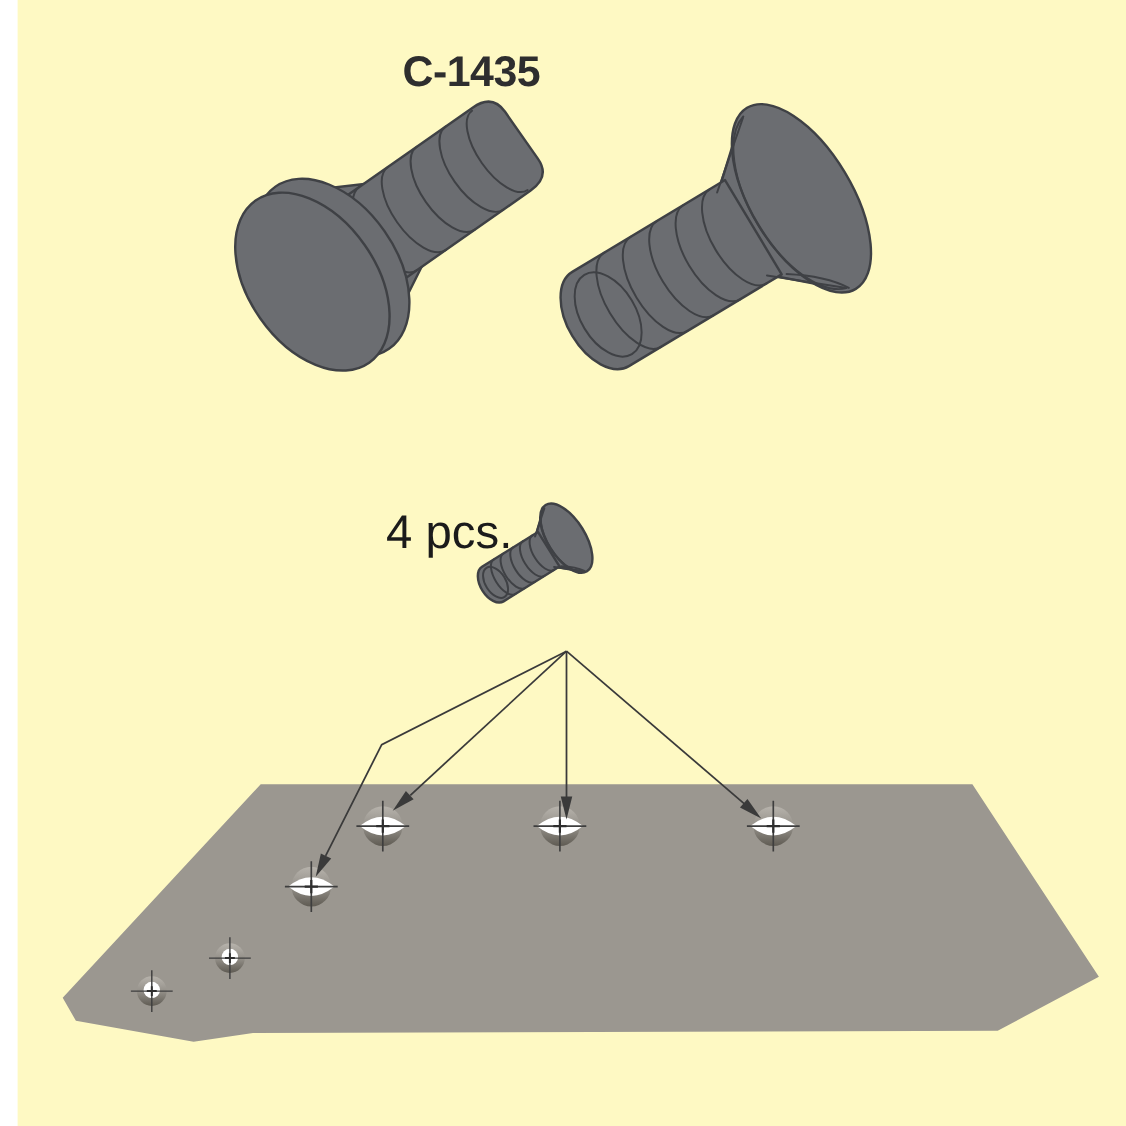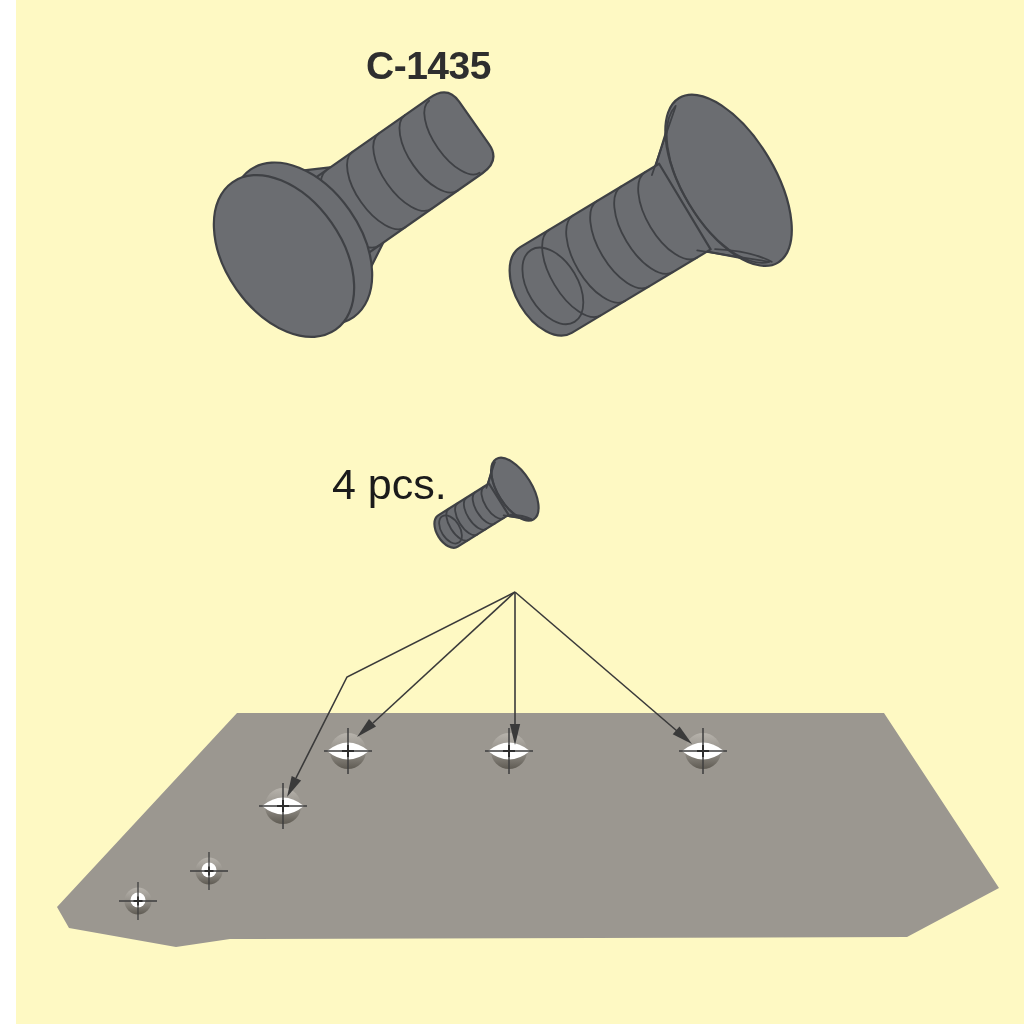--- a/index.html
+++ b/index.html
@@ -6,21 +6,21 @@
   .page{
     position:relative;width:1024px;height:1024px;background:#fef9c3;
     overflow:hidden;font-family:"Liberation Sans",sans-serif;margin-left:16px;
   }
   .title{
     position:absolute;left:350px;top:44px;display:flex;gap:38px;
     font-size:39px;font-weight:700;color:#2e2e2e;letter-spacing:-0.5px;
     white-space:nowrap;
   }
   .qty{
-    position:absolute;left:316px;top:460px;
+    position:absolute;left:335px;top:460px;
     font-size:43px;font-weight:400;color:#1b1b1b;white-space:nowrap;
   }
   svg{position:absolute;left:0;top:0;}
 </style>
 </head>
 <body>
 
 <div class="page">
 
   <div class="title">

